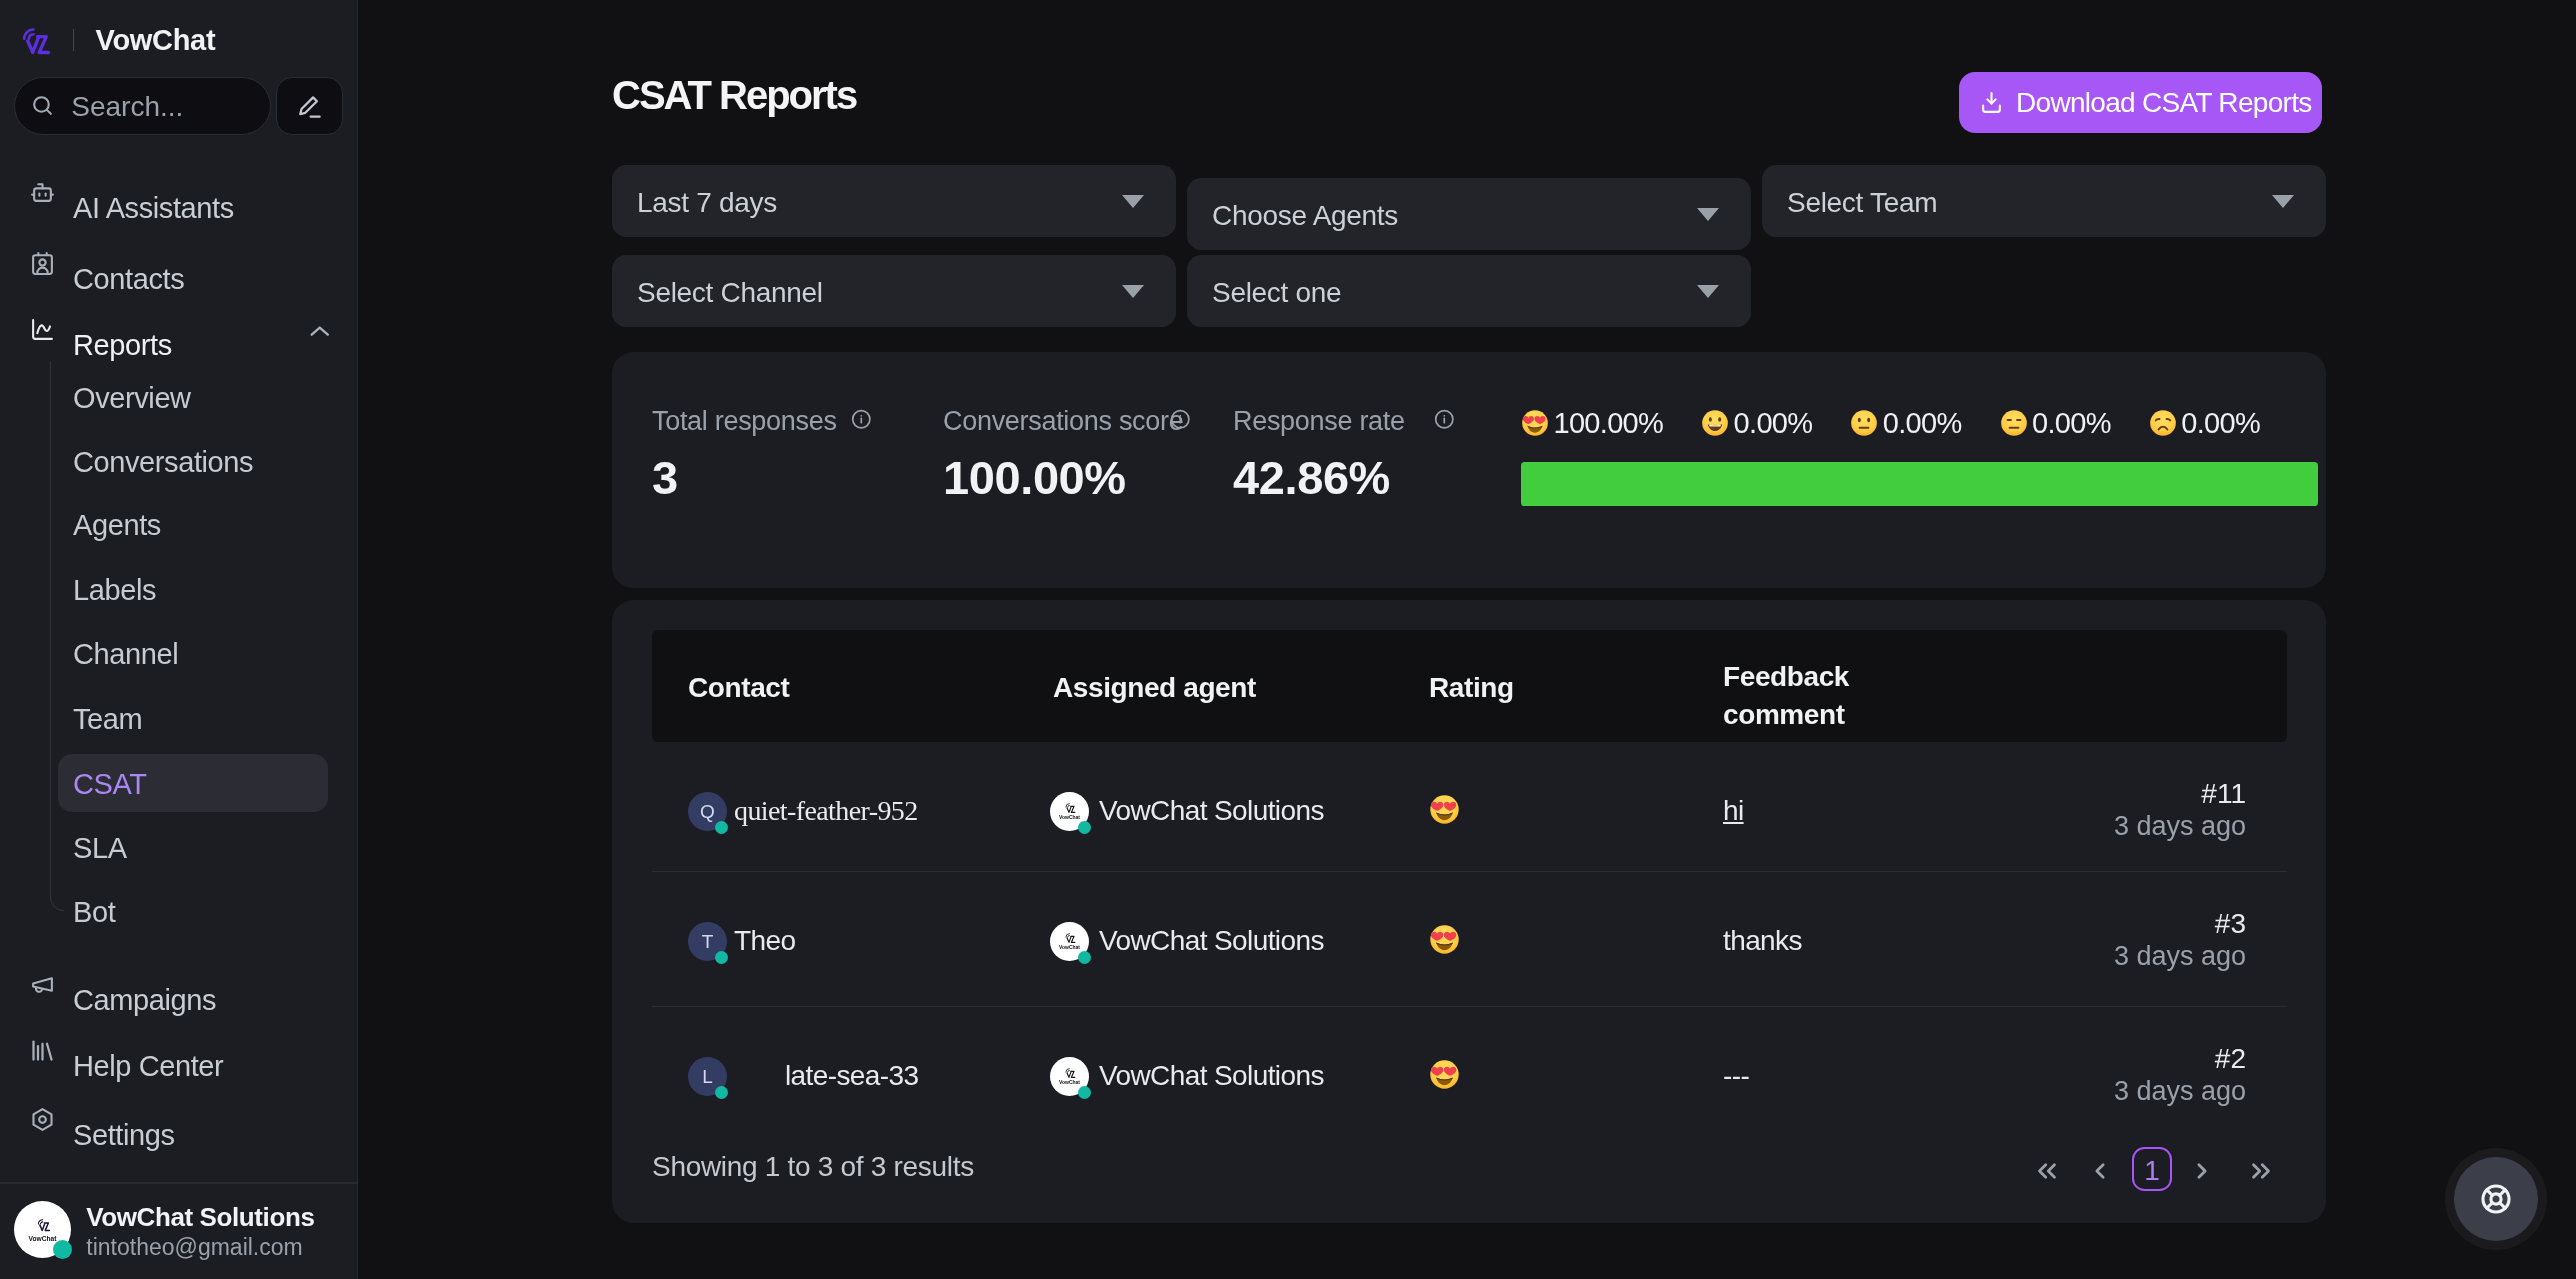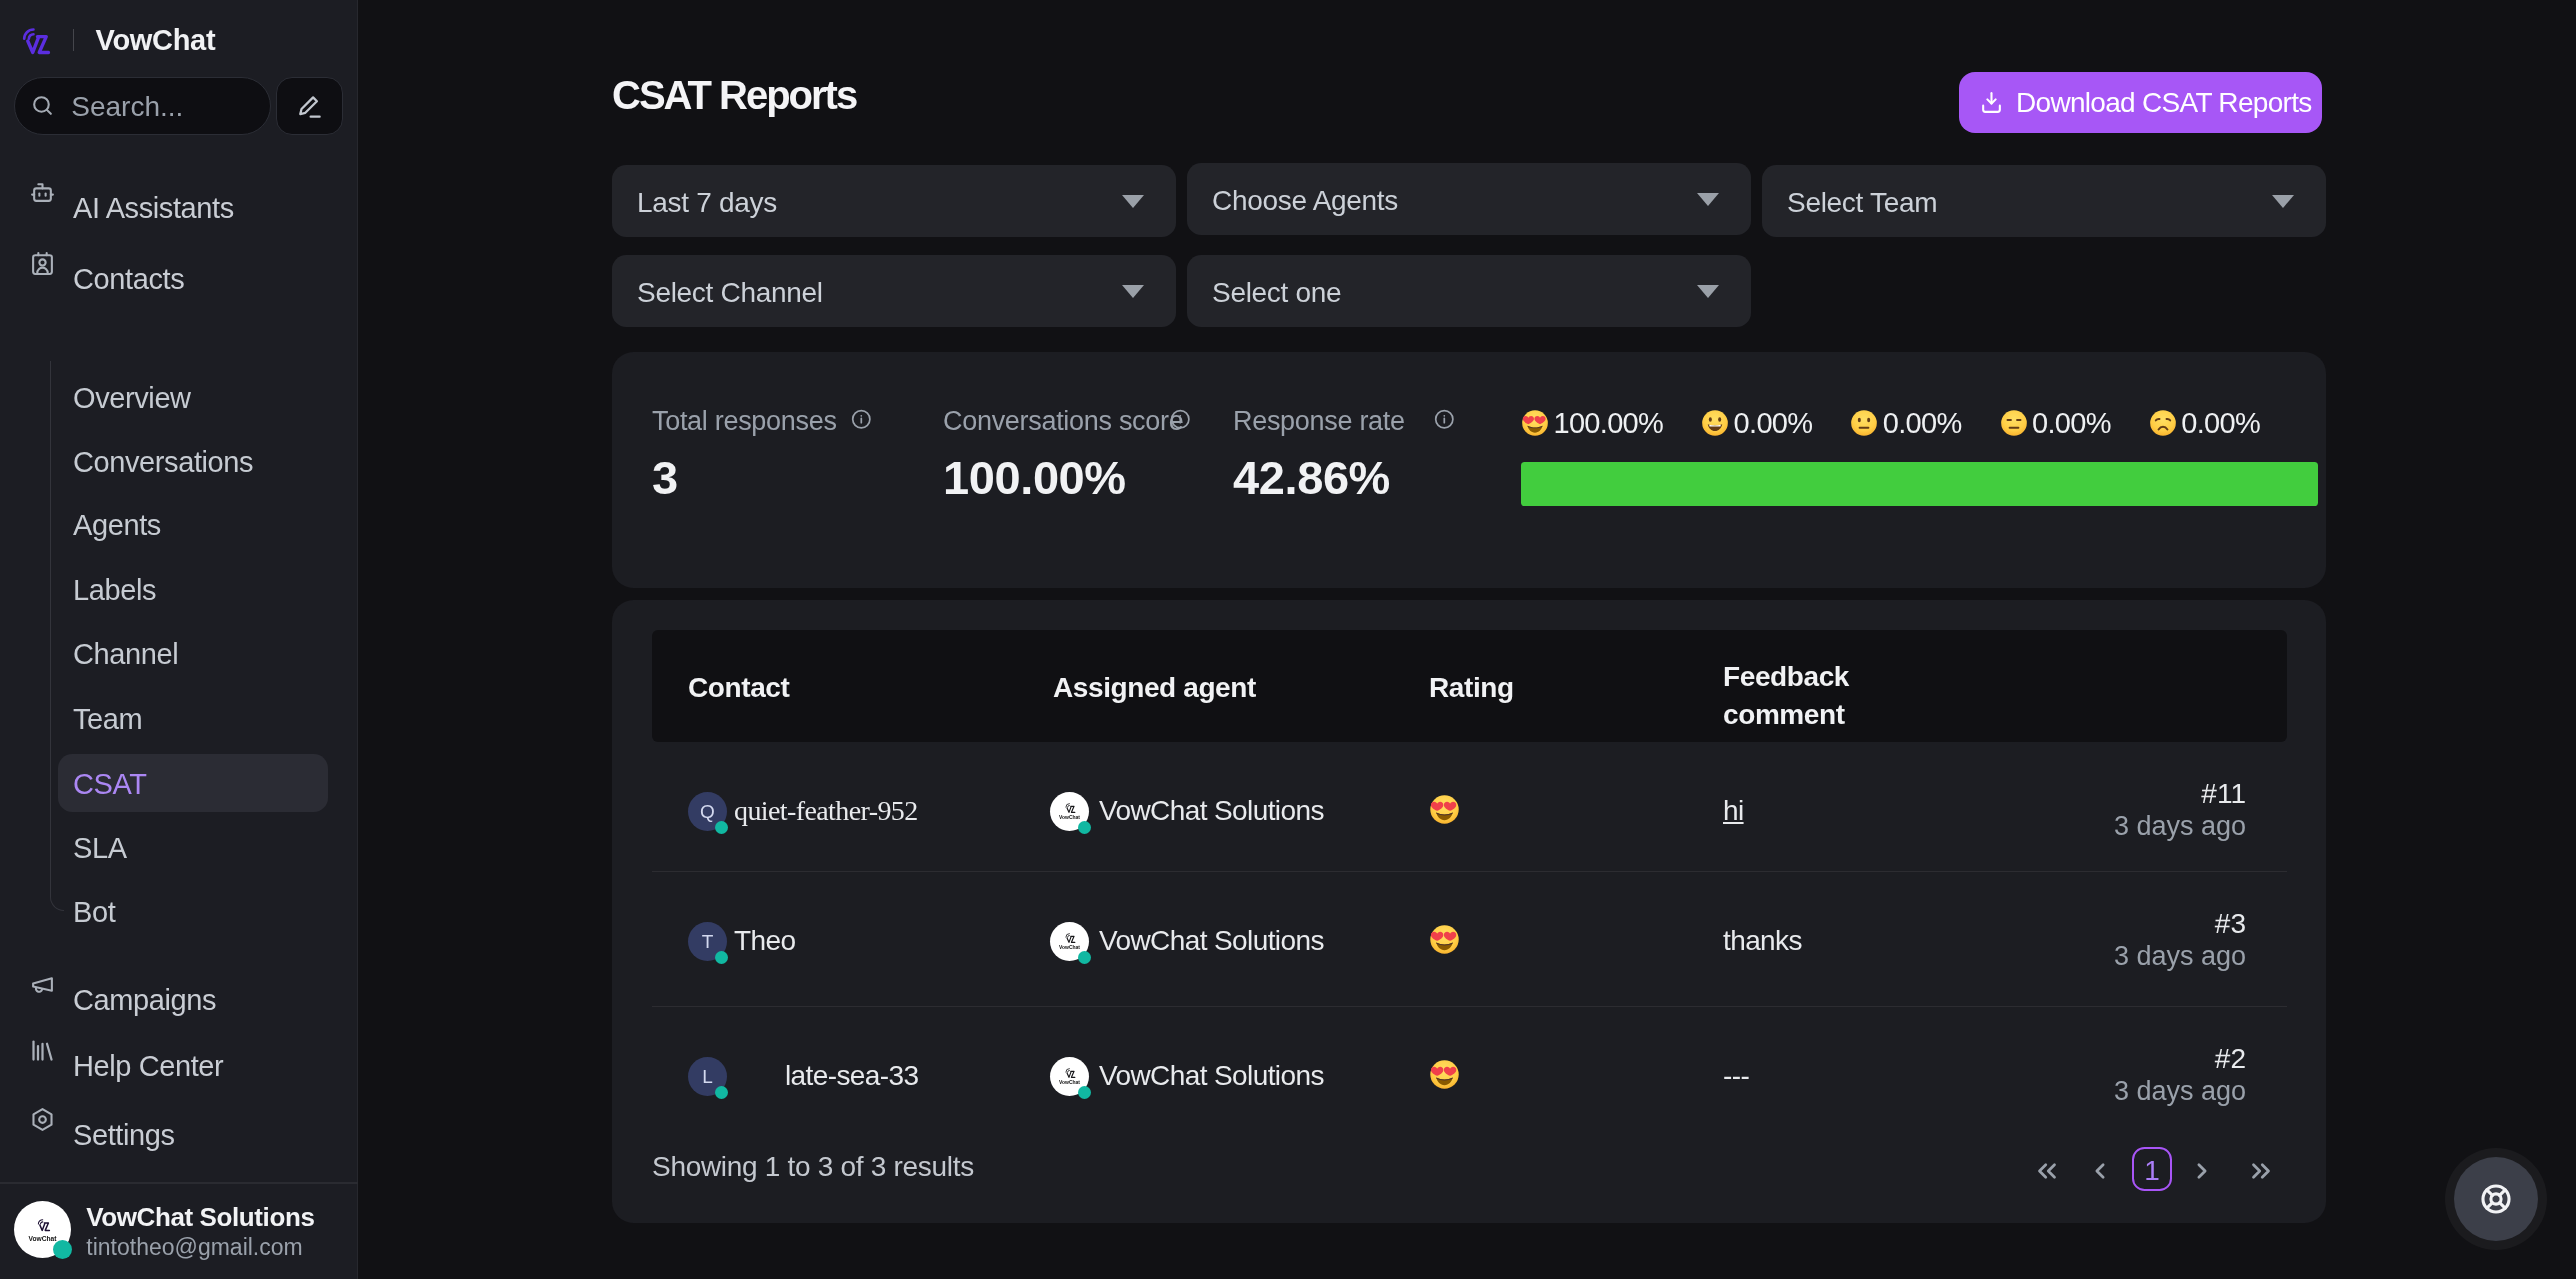--- a/index.html
+++ b/index.html
@@ -135,20 +135,30 @@
   <div class="nav-item" style="top:235px;">
     <svg width="25" height="25" viewBox="0 0 24 24" fill="none" stroke="#aab0b9" stroke-width="2" stroke-linecap="round" stroke-linejoin="round">
           <path d="M16 2v2"></path>
           <path d="M8 2v2"></path>
           <rect x="3" y="4" width="18" height="18" rx="2"></rect>
           <circle cx="12" cy="11" r="3"></circle>
           <path d="M7 22v-1a5 5 0 0 1 10 0v1"></path>
         </svg>
     <div class="txt">Contacts</div>
   </div>
+  <div class="nav-item" style="top:301px;">
+    <svg width="25" height="25" viewBox="0 0 24 24" fill="none" stroke="#e8eaed" stroke-width="2" stroke-linecap="round" stroke-linejoin="round">
+          <path d="M3 3v16a2 2 0 0 0 2 2h16"></path>
+          <path d="M7 15.5c1-3.8 2.4-7.5 4.2-7.5 2.6 0 2.4 5.4 4.8 5.4 1.4 0 2.4-2 3.2-4.4"></path>
+        </svg>
+    <div class="txt" style="color:#eef0f3;">Reports</div>
+    <svg class="chev" width="21.5" height="14.3" viewBox="0 0 24 14" fill="none" stroke="#aab0b9" stroke-width="2.6" stroke-linecap="round" stroke-linejoin="round">
+          <path d="m3 11 9-8 9 8"></path>
+        </svg>
+  </div>
 
   <div class="guide"></div>
   <div class="pill"></div>
   <div class="sub-item" style="top:369px;">
         <div class="txt">Overview</div>
       </div>
   <div class="sub-item" style="top:433px;">
         <div class="txt">Conversations</div>
       </div>
   <div class="sub-item" style="top:496px;">
@@ -225,21 +235,21 @@
         <path d="m8 9 4 4 4-4"></path>
         <path d="M4 15v4a2 2 0 0 0 2 2h12a2 2 0 0 0 2-2v-4"></path>
       </svg>
   <div class="t">Download CSAT Reports</div>
 </div>
 
 <div class="sel" style="left:612px; top:165px;">
       <div class="t">Last 7 days</div>
       <div class="car"></div>
     </div>
-<div class="sel" style="left:1187px; top:163px;">
+<div class="sel" style="left:1187px; top:178px;">
       <div class="t">Choose Agents</div>
       <div class="car"></div>
     </div>
 <div class="sel" style="left:1762px; top:165px;">
       <div class="t">Select Team</div>
       <div class="car"></div>
     </div>
 <div class="sel" style="left:612px; top:255px;">
       <div class="t">Select Channel</div>
       <div class="car"></div>

